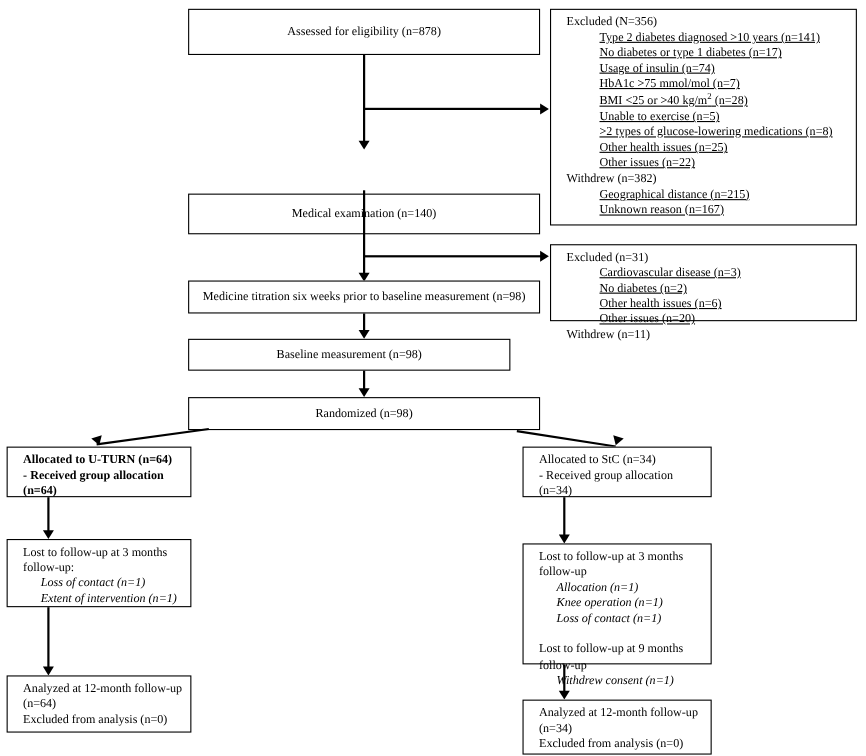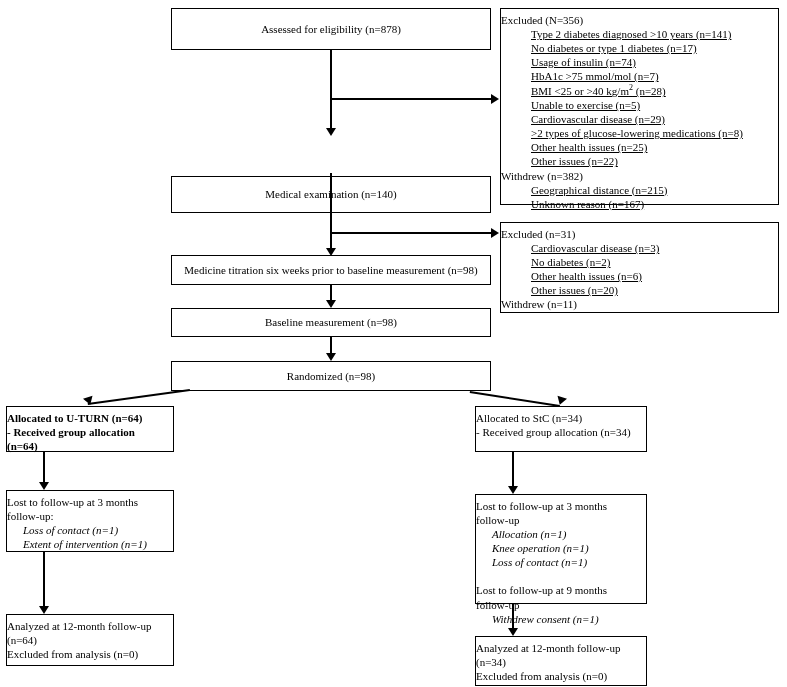--- a/index.html
+++ b/index.html
@@ -24,21 +24,21 @@
     font-size: 11px;
     line-height: 1.28;
   }
   .box.center {
     display: flex;
     align-items: center;
     justify-content: center;
     text-align: center;
   }
   .box.left {
-    padding: 4px 5px 4px 0;
+    padding: 4px 5px 4px 14px;
     text-align: left;
   }
   .line {
     position: absolute;
     background: #000000;
   }
   .vline { width: 1.5px; }
   .hline { height: 1.5px; }
   .arrow-down {
     position: absolute;
@@ -81,56 +81,55 @@
   <div class="arrow-right" style="left:491px; top:94px;"></div>
 
   <div class="box left" style="left:500px; top:8px; width:279px; height:197px;">
     <span class="flush">Excluded (N=356)</span>
     <span class="ind2">Type 2 diabetes diagnosed &gt;10 years (n=141)</span>
     <span class="ind2">No diabetes or type 1 diabetes (n=17)</span>
     <span class="ind2">Usage of insulin (n=74)</span>
     <span class="ind2">HbA1c &gt;75 mmol/mol (n=7)</span>
     <span class="ind2">BMI &lt;25 or &gt;40 kg/m<span class="sup">2</span> (n=28)</span>
     <span class="ind2">Unable to exercise (n=5)</span>
-    <span class="ind2">Cardiovascular disease (n=29)</span>
     <span class="ind2">&gt;2 types of glucose-lowering medications (n=8)</span>
     <span class="ind2">Other health issues (n=25)</span>
     <span class="ind2">Other issues (n=22)</span>
     <span class="flush">Withdrew (n=382)</span>
     <span class="ind2">Geographical distance (n=215)</span>
     <span class="ind2">Unknown reason (n=167)</span>
   </div>
 
   <div class="box center" style="left:171px; top:136px; width:320px; height:37px;margin-top:40px;">
     <span>Medical examination (n=140)</span>
   </div>
 
   <div class="line vline" style="left:330px; top:173px; height:78px;"></div>
   <div class="arrow-down" style="left:326px; top:248px;"></div>
 
   <div class="line hline" style="left:330px; top:232px; width:165px;"></div>
   <div class="arrow-right" style="left:491px; top:228px;"></div>
 
-  <div class="box left" style="left:500px; top:222px; width:279px; height:91px;">
+  <div class="box left" style="left:500px; top:222px; width:279px; height:70px;">
     <span class="flush">Excluded (n=31)</span>
     <span class="ind2">Cardiovascular disease (n=3)</span>
     <span class="ind2">No diabetes (n=2)</span>
     <span class="ind2">Other health issues (n=6)</span>
     <span class="ind2">Other issues (n=20)</span>
     <span class="flush">Withdrew (n=11)</span>
   </div>
 
   <div class="box center" style="left:171px; top:255px; width:320px; height:30px;">
     <span>Medicine titration six weeks prior to baseline measurement (n=98)</span>
   </div>
 
   <div class="line vline" style="left:330px; top:285px; height:19px;"></div>
   <div class="arrow-down" style="left:326px; top:300px;"></div>
 
-  <div class="box center" style="left:171px; top:308px; width:320px; height:29px;">
+  <div class="box center" style="left:171px; top:308px; width:293px; height:29px;">
     <span>Baseline measurement (n=98)</span>
   </div>
 
   <div class="line vline" style="left:330px; top:337px; height:20px;"></div>
   <div class="arrow-down" style="left:326px; top:353px;"></div>
 
   <div class="box center" style="left:171px; top:361px; width:320px; height:30px;">
     <span>Randomized (n=98)</span>
   </div>
 

